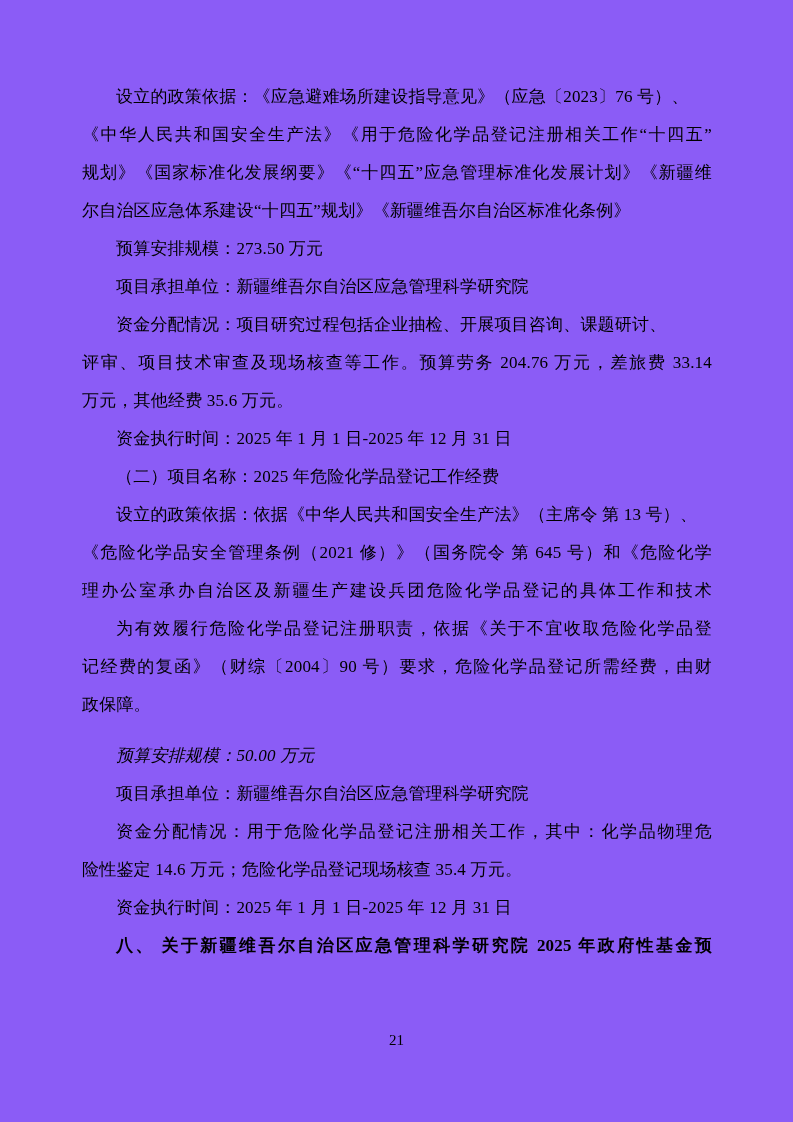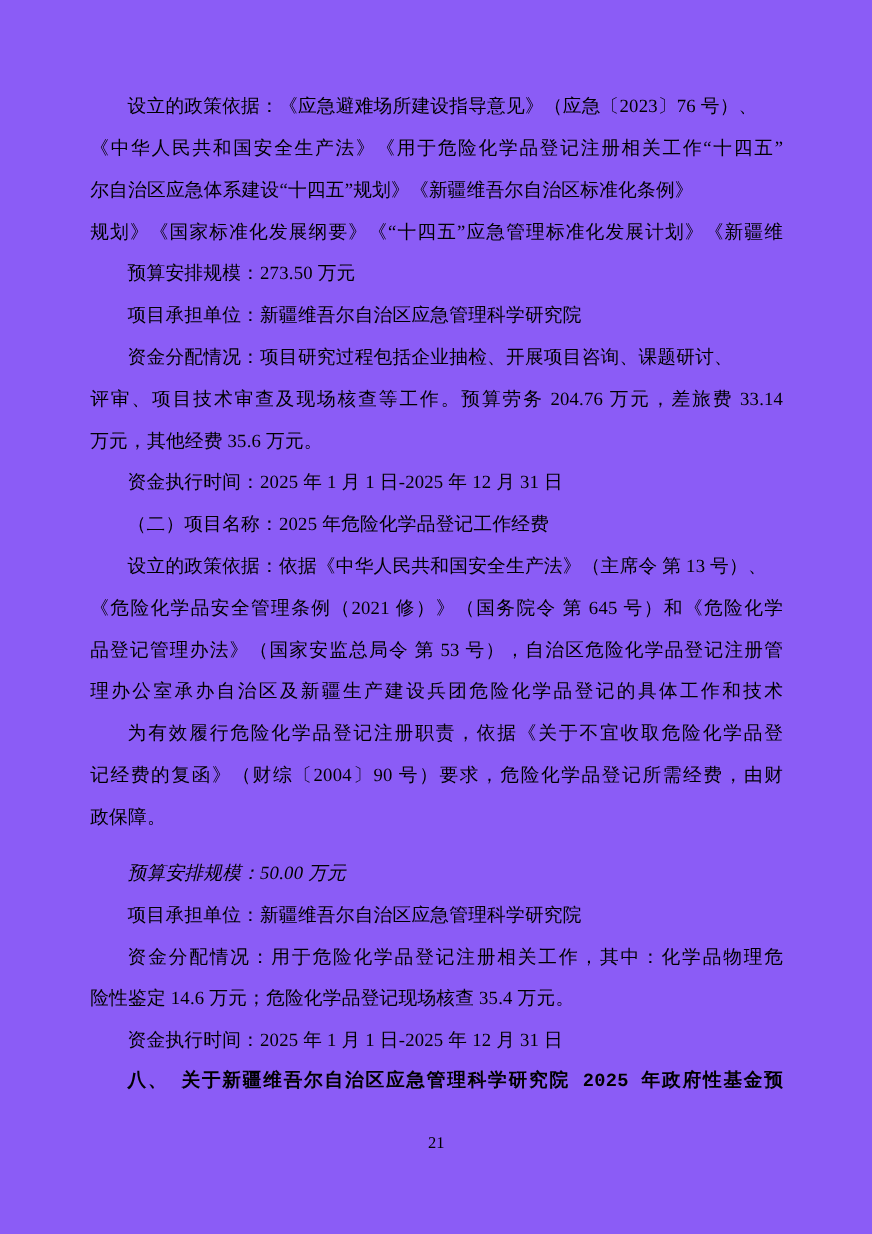--- a/index.html
+++ b/index.html
@@ -36,21 +36,20 @@
   }
   .line.fill {
     text-align-last: justify;
   }
   .line.gap {
     margin-top: 13px;
     font-style: italic;
   }
   .line.bold {
     font-weight: bold;
-    font-family: Liberation Mono, monospace;
   }
   .page-number {
     position: absolute;
     top: 1026px;
     left: 0;
     right: 0;
     height: 28px;
     line-height: 28px;
     text-align: center;
     font-size: 15px;
@@ -58,32 +57,31 @@
     color: #000000;
   }
 </style>
 </head>
 <body>
 
 <div class="page">
   <div class="text-block" id="text-block">
       <div class="line indent">设立的政策依据：《应急避难场所建设指导意见》（应急〔2023〕76 号）、</div>
       <div class="line fill">《中华人民共和国安全生产法》《用于危险化学品登记注册相关工作“十四五”</div>
+      <div class="line fill">规划》《国家标准化发展纲要》《“十四五”应急管理标准化发展计划》《新疆维</div>
       <div class="line">尔自治区应急体系建设“十四五”规划》《新疆维吾尔自治区标准化条例》</div>
-      <div class="line fill">规划》《国家标准化发展纲要》《“十四五”应急管理标准化发展计划》《新疆维</div>
       <div class="line indent">预算安排规模：273.50 万元</div>
       <div class="line indent">项目承担单位：新疆维吾尔自治区应急管理科学研究院</div>
       <div class="line indent">资金分配情况：项目研究过程包括企业抽检、开展项目咨询、课题研讨、</div>
       <div class="line fill">评审、项目技术审查及现场核查等工作。预算劳务 204.76 万元，差旅费 33.14</div>
       <div class="line">万元，其他经费 35.6 万元。</div>
       <div class="line indent">资金执行时间：2025 年 1 月 1 日-2025 年 12 月 31 日</div>
       <div class="line indent">（二）项目名称：2025 年危险化学品登记工作经费</div>
       <div class="line indent">设立的政策依据：依据《中华人民共和国安全生产法》（主席令 第 13 号）、</div>
       <div class="line fill">《危险化学品安全管理条例（2021 修）》（国务院令 第 645 号）和《危险化学</div>
-      <div class="line fill">品登记管理办法》（国家安监总局令 第 53 号），自治区危险化学品登记注册管</div>
       <div class="line fill">理办公室承办自治区及新疆生产建设兵团危险化学品登记的具体工作和技术</div>
       <div class="line indent fill">为有效履行危险化学品登记注册职责，依据《关于不宜收取危险化学品登</div>
       <div class="line fill">记经费的复函》（财综〔2004〕90 号）要求，危险化学品登记所需经费，由财</div>
       <div class="line">政保障。</div>
       <div class="line indent gap">预算安排规模：50.00 万元</div>
       <div class="line indent">项目承担单位：新疆维吾尔自治区应急管理科学研究院</div>
       <div class="line indent fill">资金分配情况：用于危险化学品登记注册相关工作，其中：化学品物理危</div>
       <div class="line">险性鉴定 14.6 万元；危险化学品登记现场核查 35.4 万元。</div>
       <div class="line indent">资金执行时间：2025 年 1 月 1 日-2025 年 12 月 31 日</div>
       <div class="line indent fill bold">八、 关于新疆维吾尔自治区应急管理科学研究院 2025 年政府性基金预</div>

